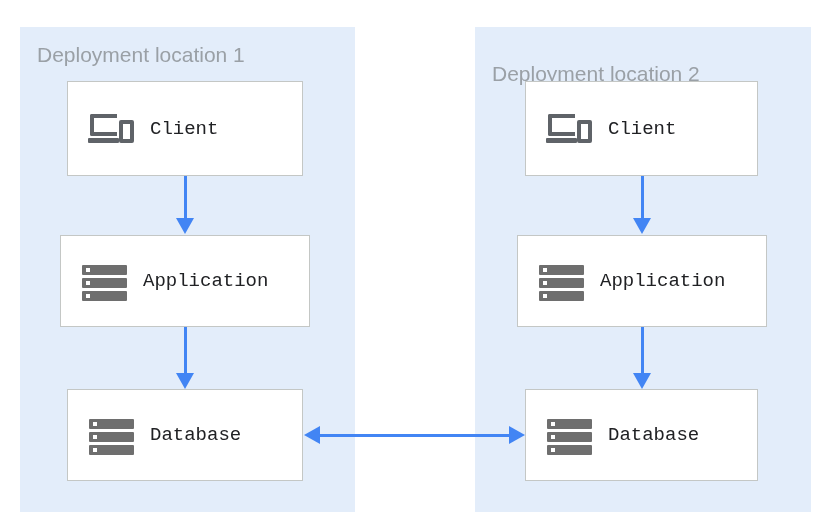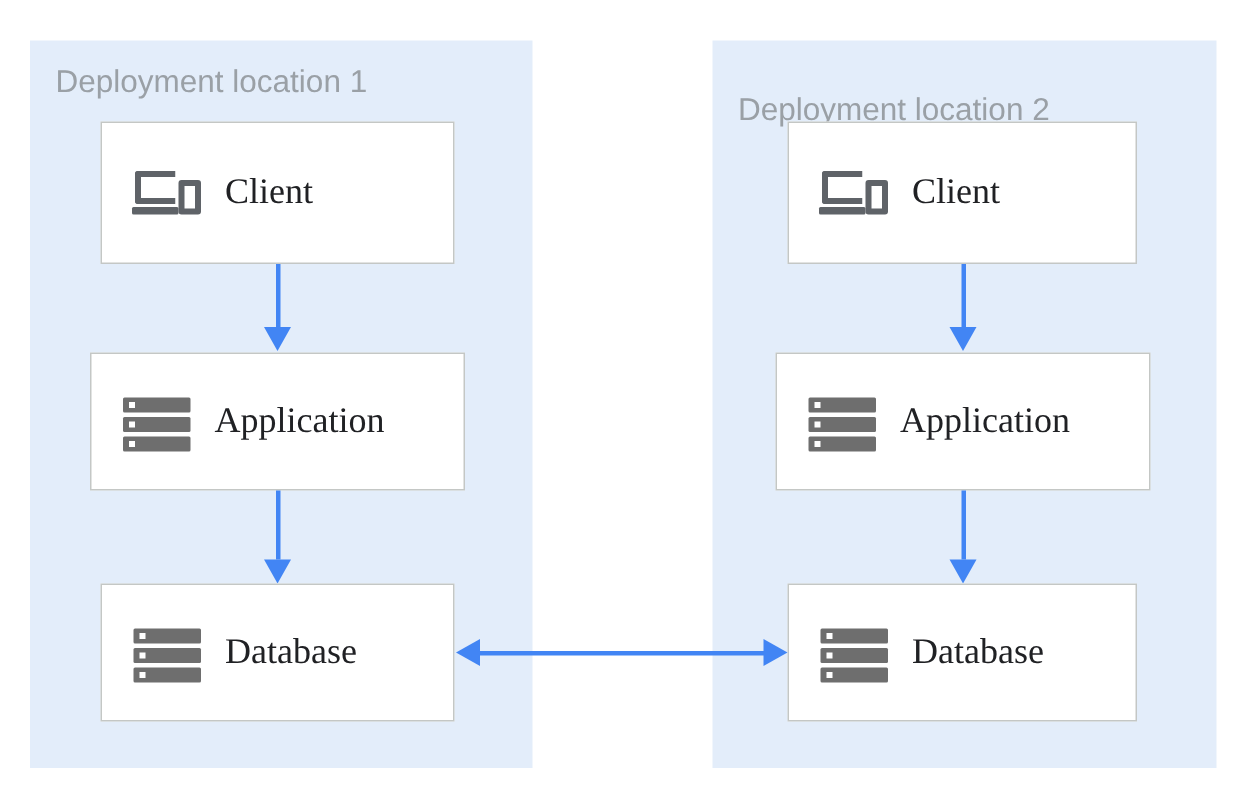--- a/index.html
+++ b/index.html
@@ -50,23 +50,23 @@
     padding-left: 20px;
   }
   .node-icon {
     width: 48px;
     height: 48px;
     flex: 0 0 48px;
     position: relative;
     margin-right: 14px;
   }
   .node-label {
-    font-size: 24px;
+    font-size: 19px;
     color: #202124;
-    font-family: Liberation Serif, serif;
+    font-family: Liberation Mono, monospace;
     white-space: nowrap;
   }
 
   
   .icon-devices { position: relative; width: 48px; height: 48px; }
   .icon-devices .laptop-screen {
     position: absolute;
     left: 2px; top: 9px;
     width: 27px; height: 22px;
     border: 4px solid #5f6368;

